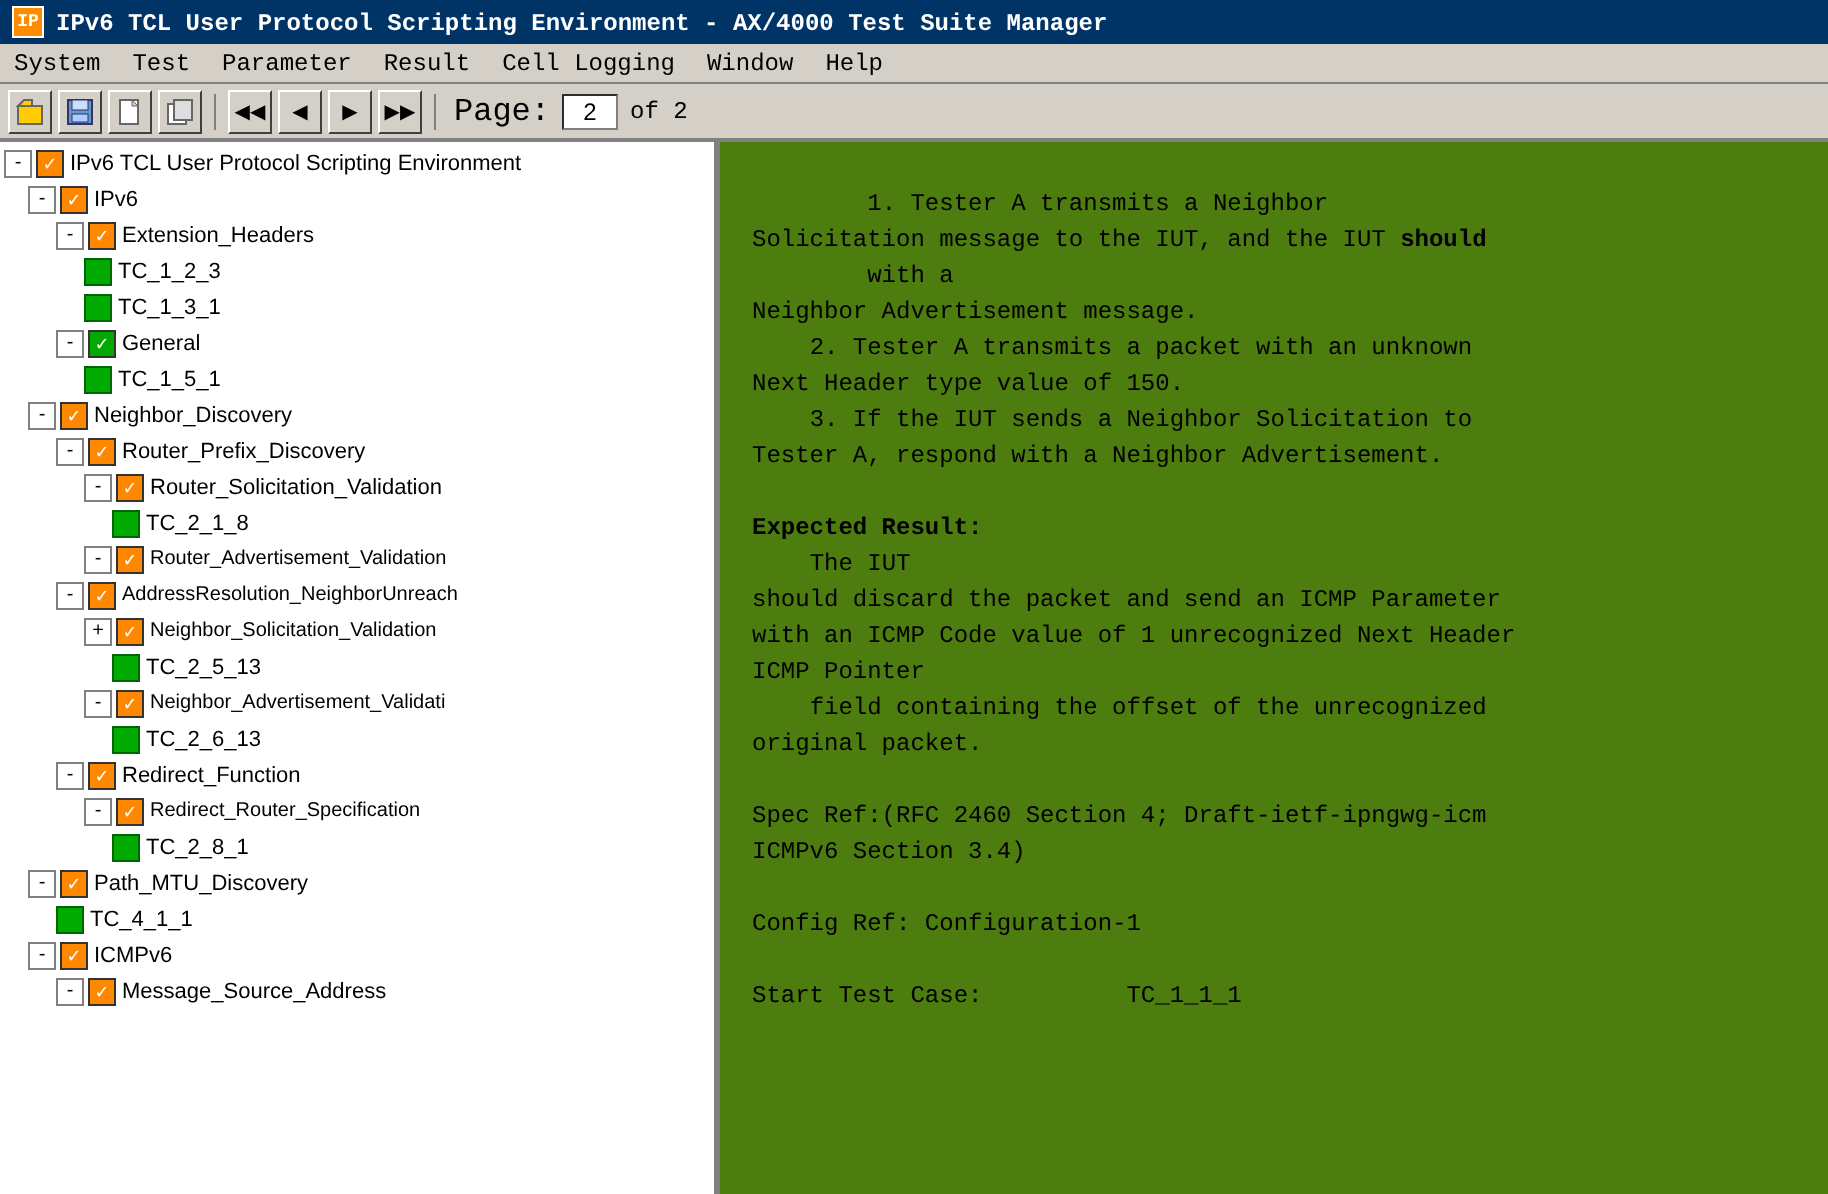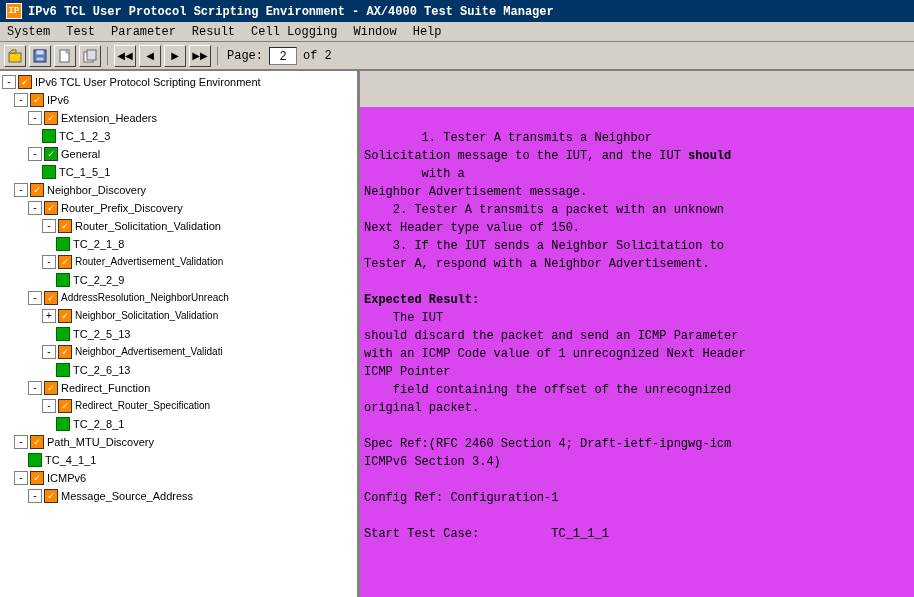--- a/index.html
+++ b/index.html
@@ -77,21 +77,21 @@
       justify-content: center;
       font-size: 12px;
     }
     .toolbar-separator {
       width: 1px;
       height: 18px;
       background: #808080;
       margin: 0 3px;
     }
     .page-label {
-      font-size: 12px;
+      font-size: 16px;
       margin: 0 3px;
     }
     .page-input {
       width: 28px;
       height: 18px;
       border: 1px inset #808080;
       font-size: 12px;
       text-align: center;
       background: white;
     }
@@ -176,30 +176,29 @@
       flex-shrink: 0;
     }
     .selected-item {
       background: #316ac5;
       color: white;
     }
 
     
     .text-panel {
       flex: 1;
-      background: #d946ef;
-      padding: 4px 4px;
+      background: #4d7c0f;
+      padding: 4px 16px;
       overflow-y: auto;
       overflow-x: hidden;
       font-family: 'Courier New', Courier, monospace;
       font-size: 12px;
       line-height: 1.5;
       white-space: pre-wrap;
       word-wrap: break-word;
-      margin-top: 36px;
     }
 
     .text-panel .bold-text {
       font-weight: bold;
     }
   </style>
 </head>
 <body>
 
 <div class="title-bar">
@@ -287,20 +286,25 @@
       <span>Extension_Headers</span>
     </div>
 
 
     <div class="tree-item">
       <span class="tree-indent" style="width:42px;"></span>
       <span class="file-icon-green"></span>
       <span>TC_1_2_3</span>
     </div>
 
+    <div class="tree-item">
+      <span class="tree-indent" style="width:42px;"></span>
+      <span class="file-icon-green"></span>
+      <span>TC_1_3_1</span>
+    </div>
 
     <div class="tree-item">
       <span class="tree-indent" style="width:28px;"></span>
       <span class="expand-icon">-</span>
       <span class="check-icon check-green">✓</span>
       <span>General</span>
     </div>
 
     <div class="tree-item">
       <span class="tree-indent" style="width:42px;"></span>
@@ -335,25 +339,20 @@
       <span>TC_2_1_8</span>
     </div>
 
     <div class="tree-item">
       <span class="tree-indent" style="width:42px;"></span>
       <span class="expand-icon">-</span>
       <span class="check-icon check-orange">✓</span>
       <span style="font-size:10px;">Router_Advertisement_Validation</span>
     </div>
 
-    <div class="tree-item">
-      <span class="tree-indent" style="width:56px;"></span>
-      <span class="file-icon-green"></span>
-      <span>TC_2_2_9</span>
-    </div>
 
     <div class="tree-item">
       <span class="tree-indent" style="width:28px;"></span>
       <span class="expand-icon">-</span>
       <span class="check-icon check-orange">✓</span>
       <span style="font-size:10px;">AddressResolution_NeighborUnreach</span>
     </div>
 
     <div class="tree-item">
       <span class="tree-indent" style="width:42px;"></span>

